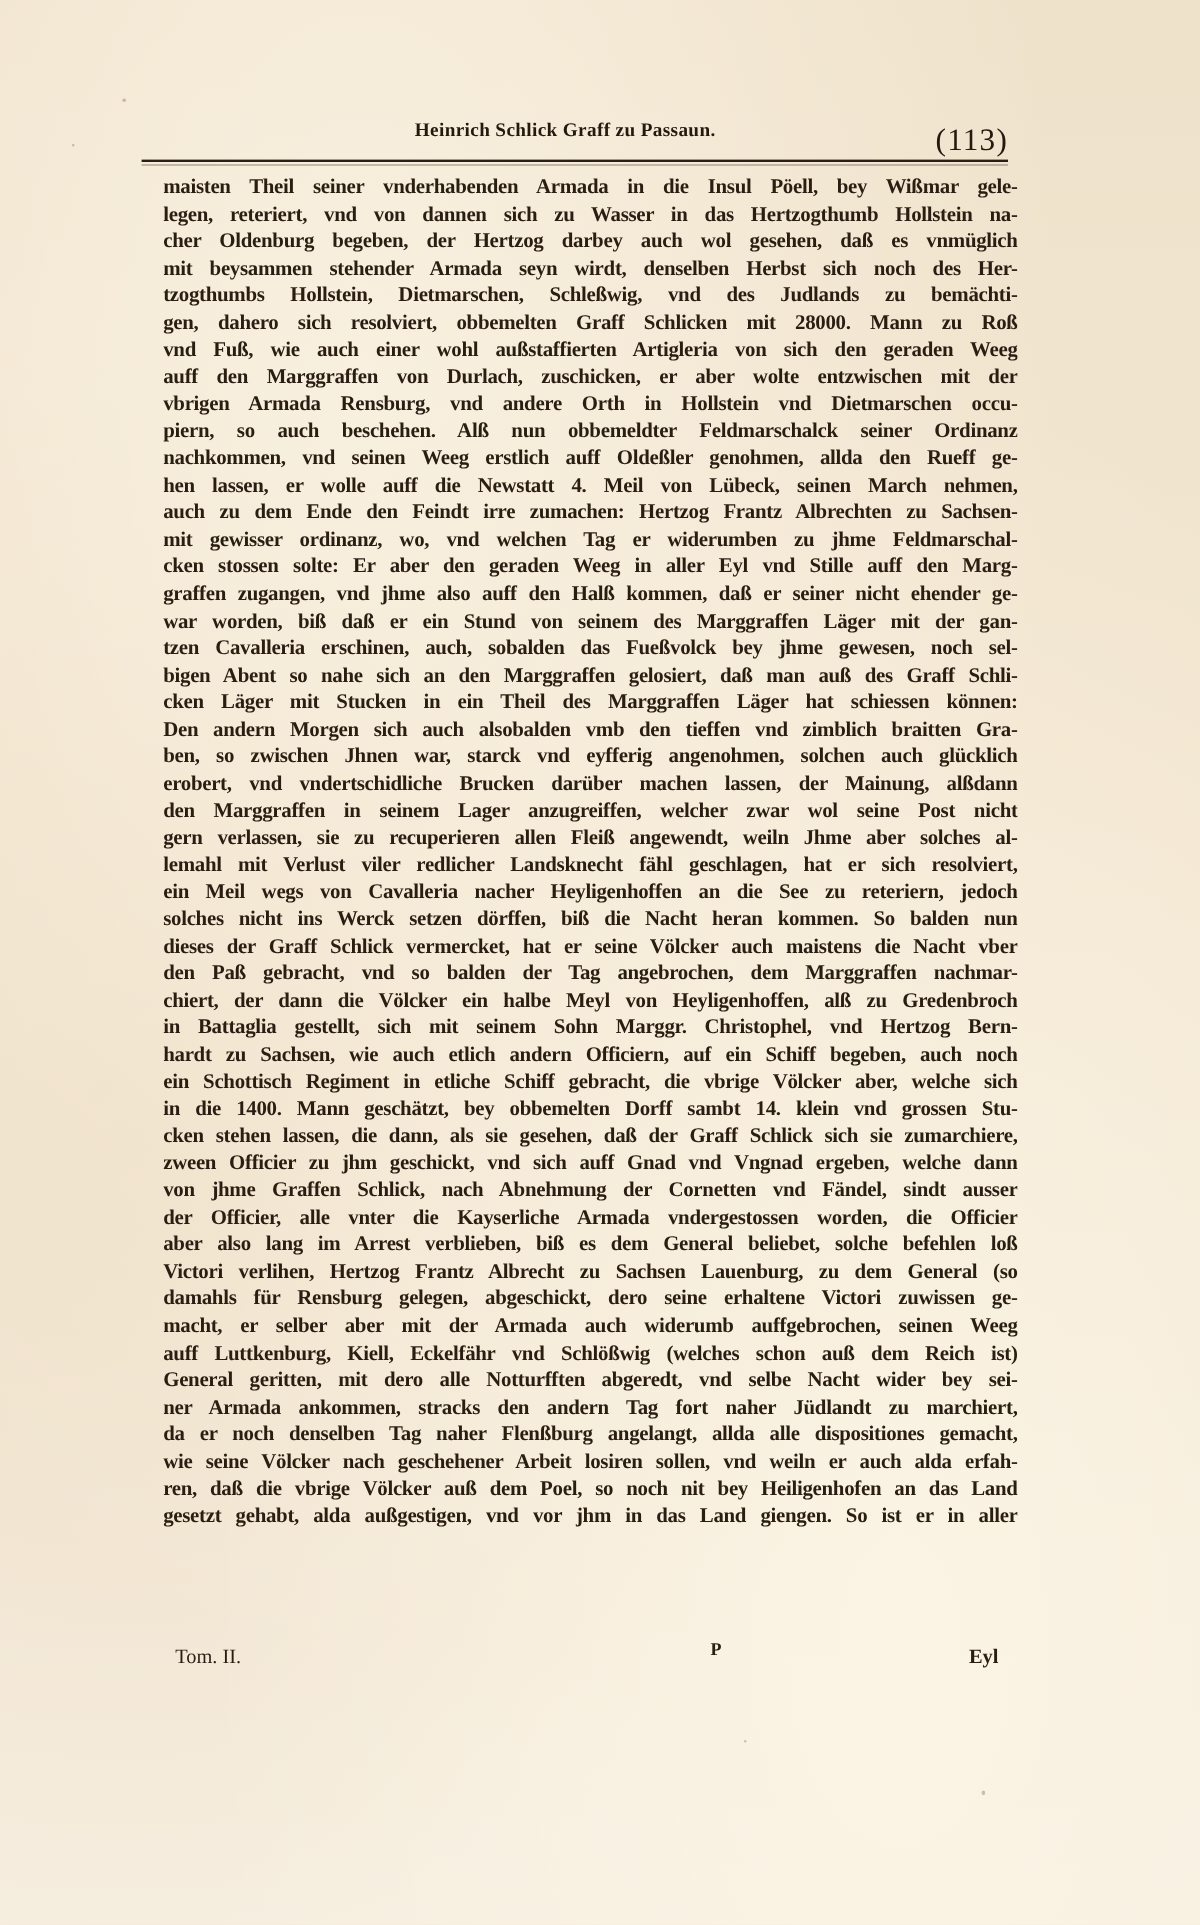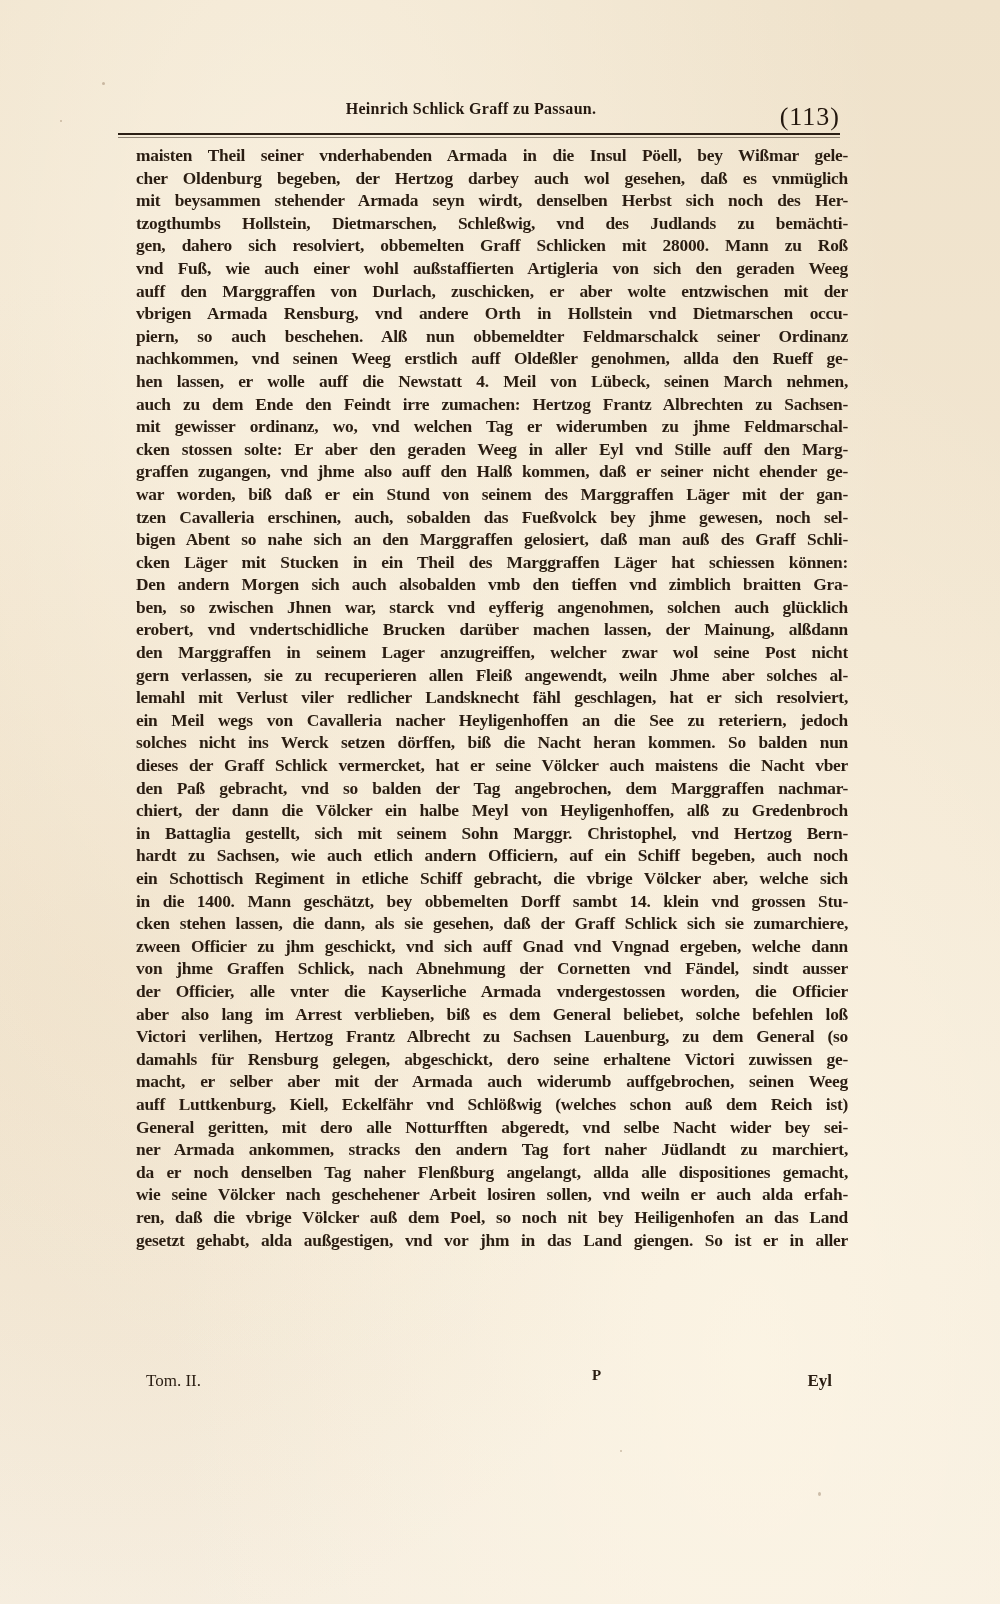--- a/index.html
+++ b/index.html
@@ -130,20 +130,21 @@
 
 <div class="header">
   <div class="running-title">Heinrich Schlick Graff zu Passaun.</div>
   <div class="page-number">(113)</div>
 </div>
 <div class="header-rule"></div>
 <div class="header-rule thin"></div>
 
 <div class="body-text">
   <div class="line">maisten Theil seiner vnderhabenden Armada in die Insul Pöell, bey Wißmar gele-</div>
+  <div class="line">legen, reteriert, vnd von dannen sich zu Wasser in das Hertzogthumb Hollstein na-</div>
   <div class="line">cher Oldenburg begeben, der Hertzog darbey auch wol gesehen, daß es vnmüglich</div>
   <div class="line">mit beysammen stehender Armada seyn wirdt, denselben Herbst sich noch des Her-</div>
   <div class="line">tzogthumbs Hollstein, Dietmarschen, Schleßwig, vnd des Judlands zu bemächti-</div>
   <div class="line">gen, dahero sich resolviert, obbemelten Graff Schlicken mit 28000. Mann zu Roß</div>
   <div class="line">vnd Fuß, wie auch einer wohl außstaffierten Artigleria von sich den geraden Weeg</div>
   <div class="line">auff den Marggraffen von Durlach, zuschicken, er aber wolte entzwischen mit der</div>
   <div class="line">vbrigen Armada Rensburg, vnd andere Orth in Hollstein vnd Dietmarschen occu-</div>
   <div class="line">piern, so auch beschehen.   Alß nun obbemeldter Feldmarschalck seiner Ordinanz</div>
   <div class="line">nachkommen, vnd seinen Weeg erstlich auff Oldeßler genohmen, allda den Rueff ge-</div>
   <div class="line">hen lassen, er wolle auff die Newstatt 4. Meil von Lübeck, seinen March nehmen,</div>

